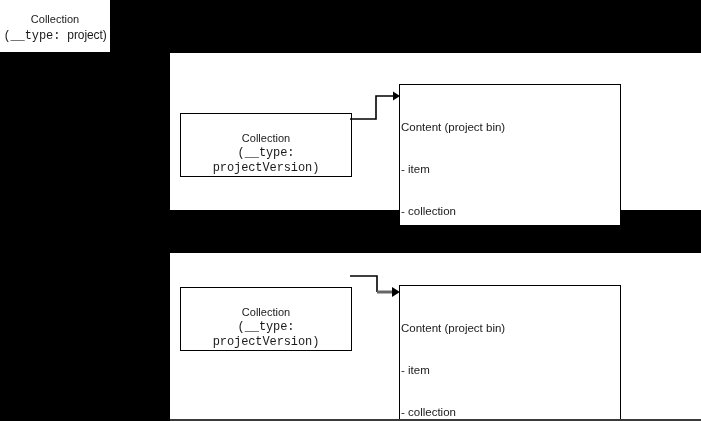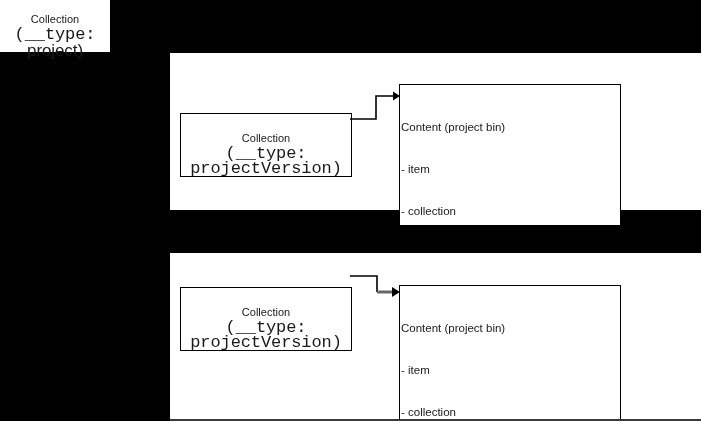--- a/index.html
+++ b/index.html
@@ -44,21 +44,21 @@
     line-height: 15px;
   }
   .cl-title {
     display: block;
     font-family: "Liberation Sans", sans-serif;
     font-size: 11px;
   }
   .cl-type {
     display: block;
     font-family: "Liberation Mono", monospace;
-    font-size: 17px;
+    font-size: 12px;
     letter-spacing: -0.1px;
   }
   .cl-type .plain {
     font-family: "Liberation Sans", sans-serif;
   }
 
   
   #box-project-label {
     position: absolute;
     left: 0px;

